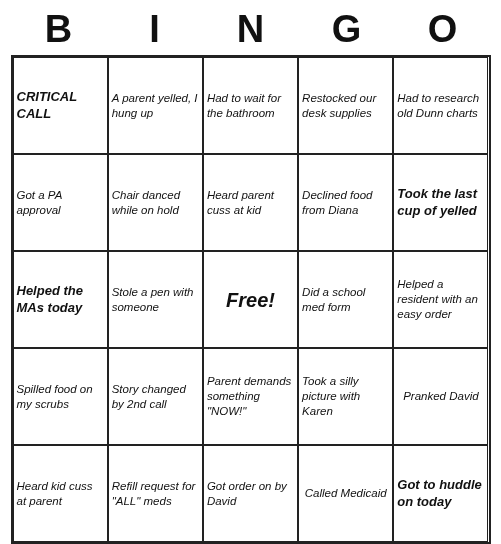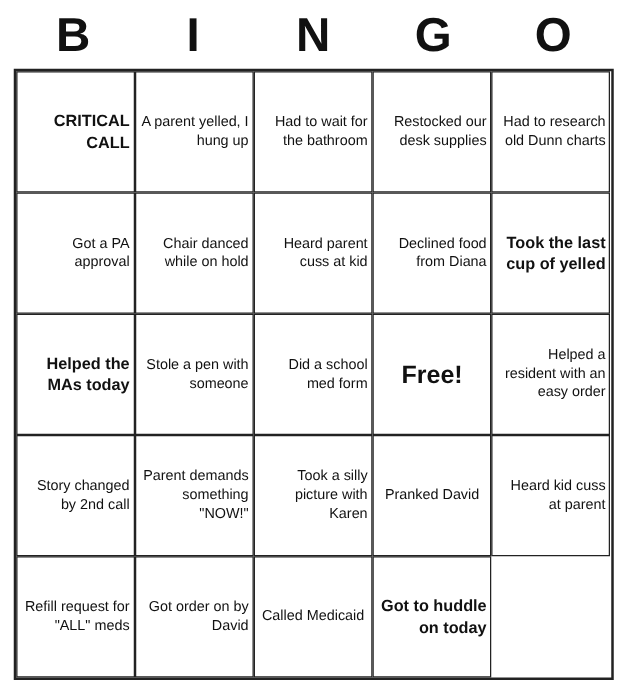--- a/index.html
+++ b/index.html
@@ -32,26 +32,27 @@
       grid-template-rows: repeat(5, 1fr);
       width: 480px;
       height: 490px;
       border: 2px solid #222;
     }
     .bingo-cell {
       border: 1.5px solid #222;
       display: flex;
       align-items: center;
       justify-content: center;
-      text-align: right;
+      text-align: left;
       font-size: 11.5px;
       line-height: 1.3;
       padding: 4px 3px;
       color: #111;
       cursor: pointer;
+      font-style: italic;
     }
     .bingo-cell.free {
       font-size: 20px;
       font-weight: bold;
     }
     .bingo-cell.bold-large {
       font-weight: bold;
       font-size: 13px;
     }
   </style>
@@ -71,23 +72,24 @@
     <div class="bingo-cell">Had to wait for the bathroom</div>
     <div class="bingo-cell">Restocked our desk supplies</div>
     <div class="bingo-cell">Had to research old Dunn charts</div>
     <div class="bingo-cell">Got a PA approval</div>
     <div class="bingo-cell">Chair danced while on hold</div>
     <div class="bingo-cell">Heard parent cuss at kid</div>
     <div class="bingo-cell">Declined food from Diana</div>
     <div class="bingo-cell bold-large">Took the last cup of yelled</div>
     <div class="bingo-cell bold-large">Helped the MAs today</div>
     <div class="bingo-cell">Stole a pen with someone</div>
+    <div class="bingo-cell free">Free!</div>
     <div class="bingo-cell">Did a school med form</div>
-    <div class="bingo-cell free">Free!</div>
     <div class="bingo-cell">Helped a resident with an easy order</div>
+    <div class="bingo-cell">Spilled food on my scrubs</div>
     <div class="bingo-cell">Story changed by 2nd call</div>
     <div class="bingo-cell">Parent demands something "NOW!"</div>
     <div class="bingo-cell">Took a silly picture with Karen</div>
     <div class="bingo-cell">Pranked David</div>
     <div class="bingo-cell">Heard kid cuss at parent</div>
     <div class="bingo-cell">Refill request for "ALL" meds</div>
     <div class="bingo-cell">Got order on by David</div>
     <div class="bingo-cell">Called Medicaid</div>
     <div class="bingo-cell bold-large">Got to huddle on today</div>
   </div>

